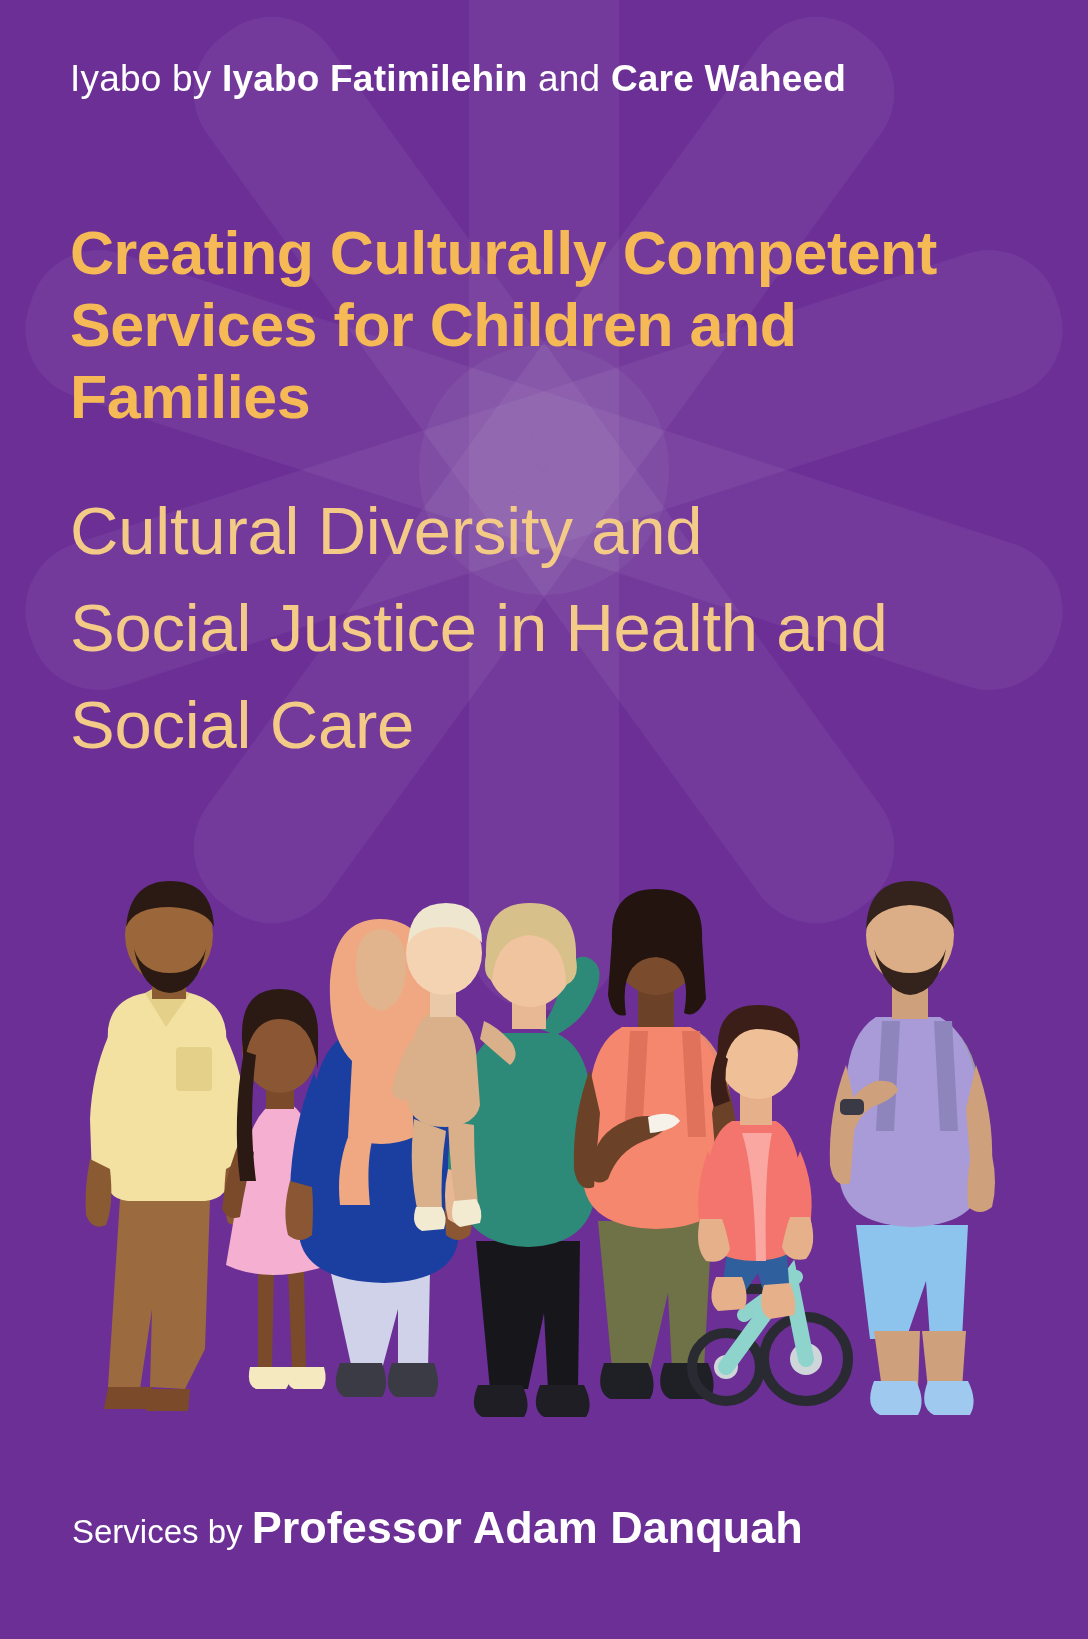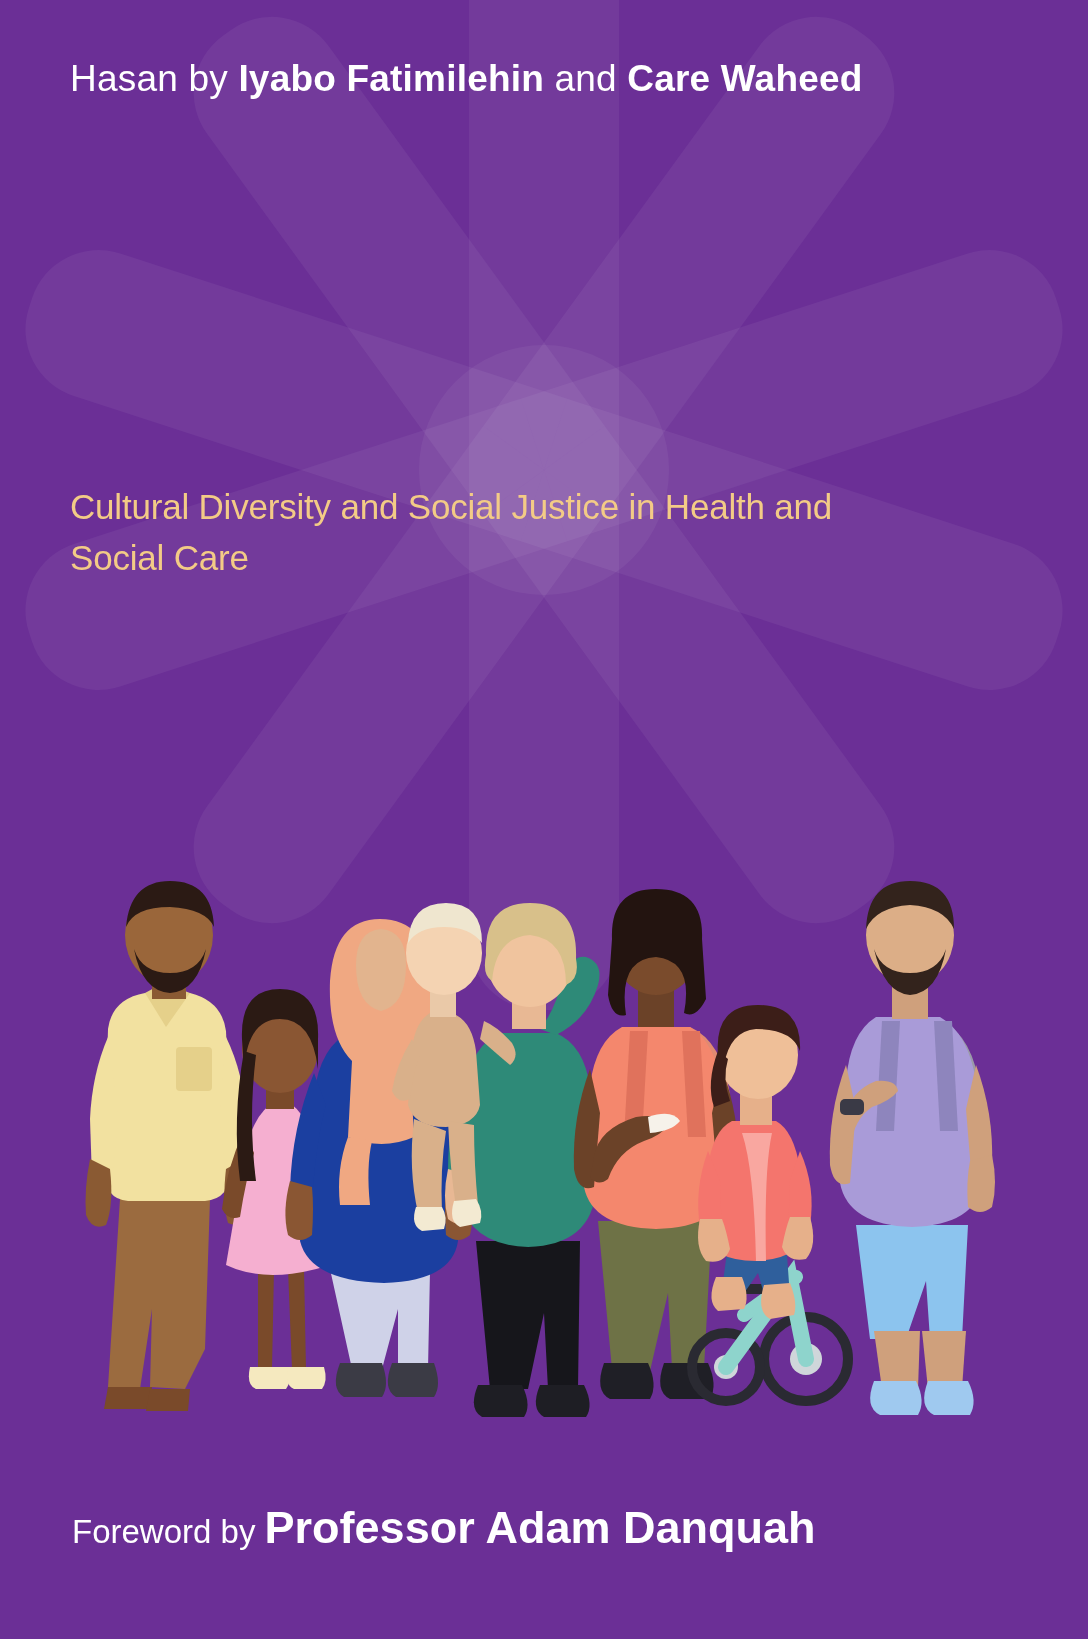--- a/index.html
+++ b/index.html
@@ -70,21 +70,21 @@
     font-weight: 700;
     line-height: 1.18;
     letter-spacing: -0.5px;
   }
   .subtitle {
     position: absolute;
     left: 70px;
     top: 482px;
     right: 200px;
     color: #f3cb86;
-    font-size: 35px;
+    font-size: 67px;
     font-weight: 400;
     line-height: 1.45;
     letter-spacing: -0.2px;
   }
   .foreword {
     position: absolute;
     left: 72px;
     bottom: 84px;
     color: #ffffff;
     font-size: 33px;
@@ -115,23 +115,24 @@
     <div class="burst-wedge" style="transform: translate(-50%,0) rotate(144deg);"></div>
     <div class="burst-wedge" style="transform: translate(-50%,0) rotate(180deg);"></div>
     <div class="burst-wedge" style="transform: translate(-50%,0) rotate(216deg);"></div>
     <div class="burst-wedge" style="transform: translate(-50%,0) rotate(252deg);"></div>
     <div class="burst-wedge" style="transform: translate(-50%,0) rotate(288deg);"></div>
     <div class="burst-wedge" style="transform: translate(-50%,0) rotate(324deg);"></div>
     <div class="burst-core"></div>
   </div>
 
   <div class="editors">
-    <span class="light">Hasan by </span><span class="bold">Iyabo Fatimilehin</span><span class="light"> and </span><span class="bold">Care Waheed</span>
+    <span class="light">Iyabo by </span><span class="bold">Iyabo Fatimilehin</span><span class="light"> and </span><span class="bold">Care Waheed</span>
   </div>
 
+  <div class="title">Creating Culturally Competent Services for Children and Families</div>
 
   <div class="subtitle">Cultural Diversity and Social Justice in Health and Social Care</div>
 
   <div class="illustration">
     <svg viewBox="0 0 1088 620" xmlns="http://www.w3.org/2000/svg">
 
       <g>
 
         <path d="M120 330 L210 330 L205 480 L185 520 L150 518 L152 440 L140 520 L108 518 Z" fill="#9b6b3f"></path>
         <path d="M108 518 L152 518 L150 540 L104 540 Z" fill="#7a4a2a"></path>
@@ -288,16 +289,16 @@
 
         <rect x="892" y="104" width="36" height="46" fill="#cfa07c"></rect>
         <ellipse cx="910" cy="66" rx="44" ry="50" fill="#dcae87"></ellipse>
         <path d="M866 60 Q868 12 910 12 Q954 12 954 60 Q944 38 910 36 Q876 38 866 60 Z" fill="#33231c"></path>
         <path d="M874 80 Q884 124 910 126 Q938 124 946 80 Q938 104 910 104 Q882 104 874 80 Z" fill="#33231c"></path>
       </g>
     </svg>
   </div>
 
   <div class="foreword">
-    <span class="light">Foreword by </span><span class="bold">Professor Adam Danquah</span>
+    <span class="light">Services by </span><span class="bold">Professor Adam Danquah</span>
   </div>
 
 </div>
 
 </body></html>

